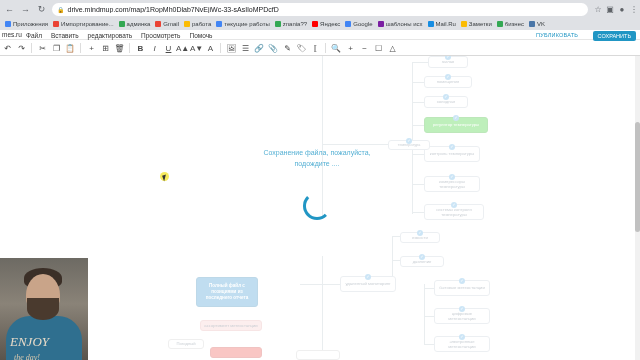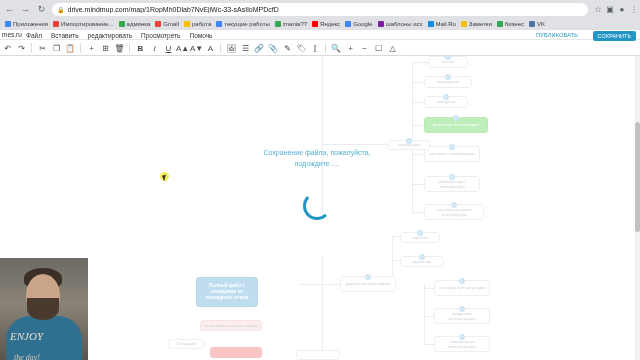--- a/index.html
+++ b/index.html
@@ -76,21 +76,21 @@
   #cursor-arrow { position:absolute; left:163px; top:119px; width:0; height:0;
     border-left:4px solid #333; border-bottom:6px solid transparent; transform:rotate(-20deg); }
 
   
   #webcam { position:absolute; left:0; top:258px; width:88px; height:102px; background:#2b2b2b; overflow:hidden; }
   #wc-bg { position:absolute; inset:0; background:linear-gradient(180deg,#6d6a63 0%,#8a8378 45%,#5a544c 100%); }
   #wc-head { position:absolute; left:26px; top:16px; width:34px; height:42px; border-radius:50% 50% 46% 46%; background:#c9a489; }
   #wc-hair { position:absolute; left:24px; top:10px; width:38px; height:20px; border-radius:50% 50% 30% 30%; background:#3b2f27; }
   #wc-beard { position:absolute; left:27px; top:40px; width:32px; height:22px; border-radius:0 0 50% 50%; background:#4a3a2e; }
   #wc-body { position:absolute; left:6px; top:58px; width:76px; height:46px; border-radius:24px 24px 0 0; background:#2f6f8f; }
-  #wc-text { position:absolute; left:10px; bottom:18px; font-size:11px; color:#e9dcc9; font-family:"Liberation Serif", serif; font-style:italic; }
+  #wc-text { position:absolute; left:10px; bottom:10px; font-size:13px; color:#e9dcc9; font-family:"Liberation Serif", serif; font-style:italic; }
   #wc-text2 { position:absolute; left:14px; bottom:-2px; font-size:8px; color:#d9c9ae; font-family:"Liberation Serif", serif; font-style:italic; }
 
   
   #vscroll { position:absolute; right:0; top:56px; width:5px; height:304px; background:#f1f1f1; }
   #vthumb { position:absolute; right:0; top:66px; width:5px; height:110px; background:#c1c1c1; border-radius:3px; }
 </style>
 </head>
 <body>
 
 <div id="browser-chrome">

